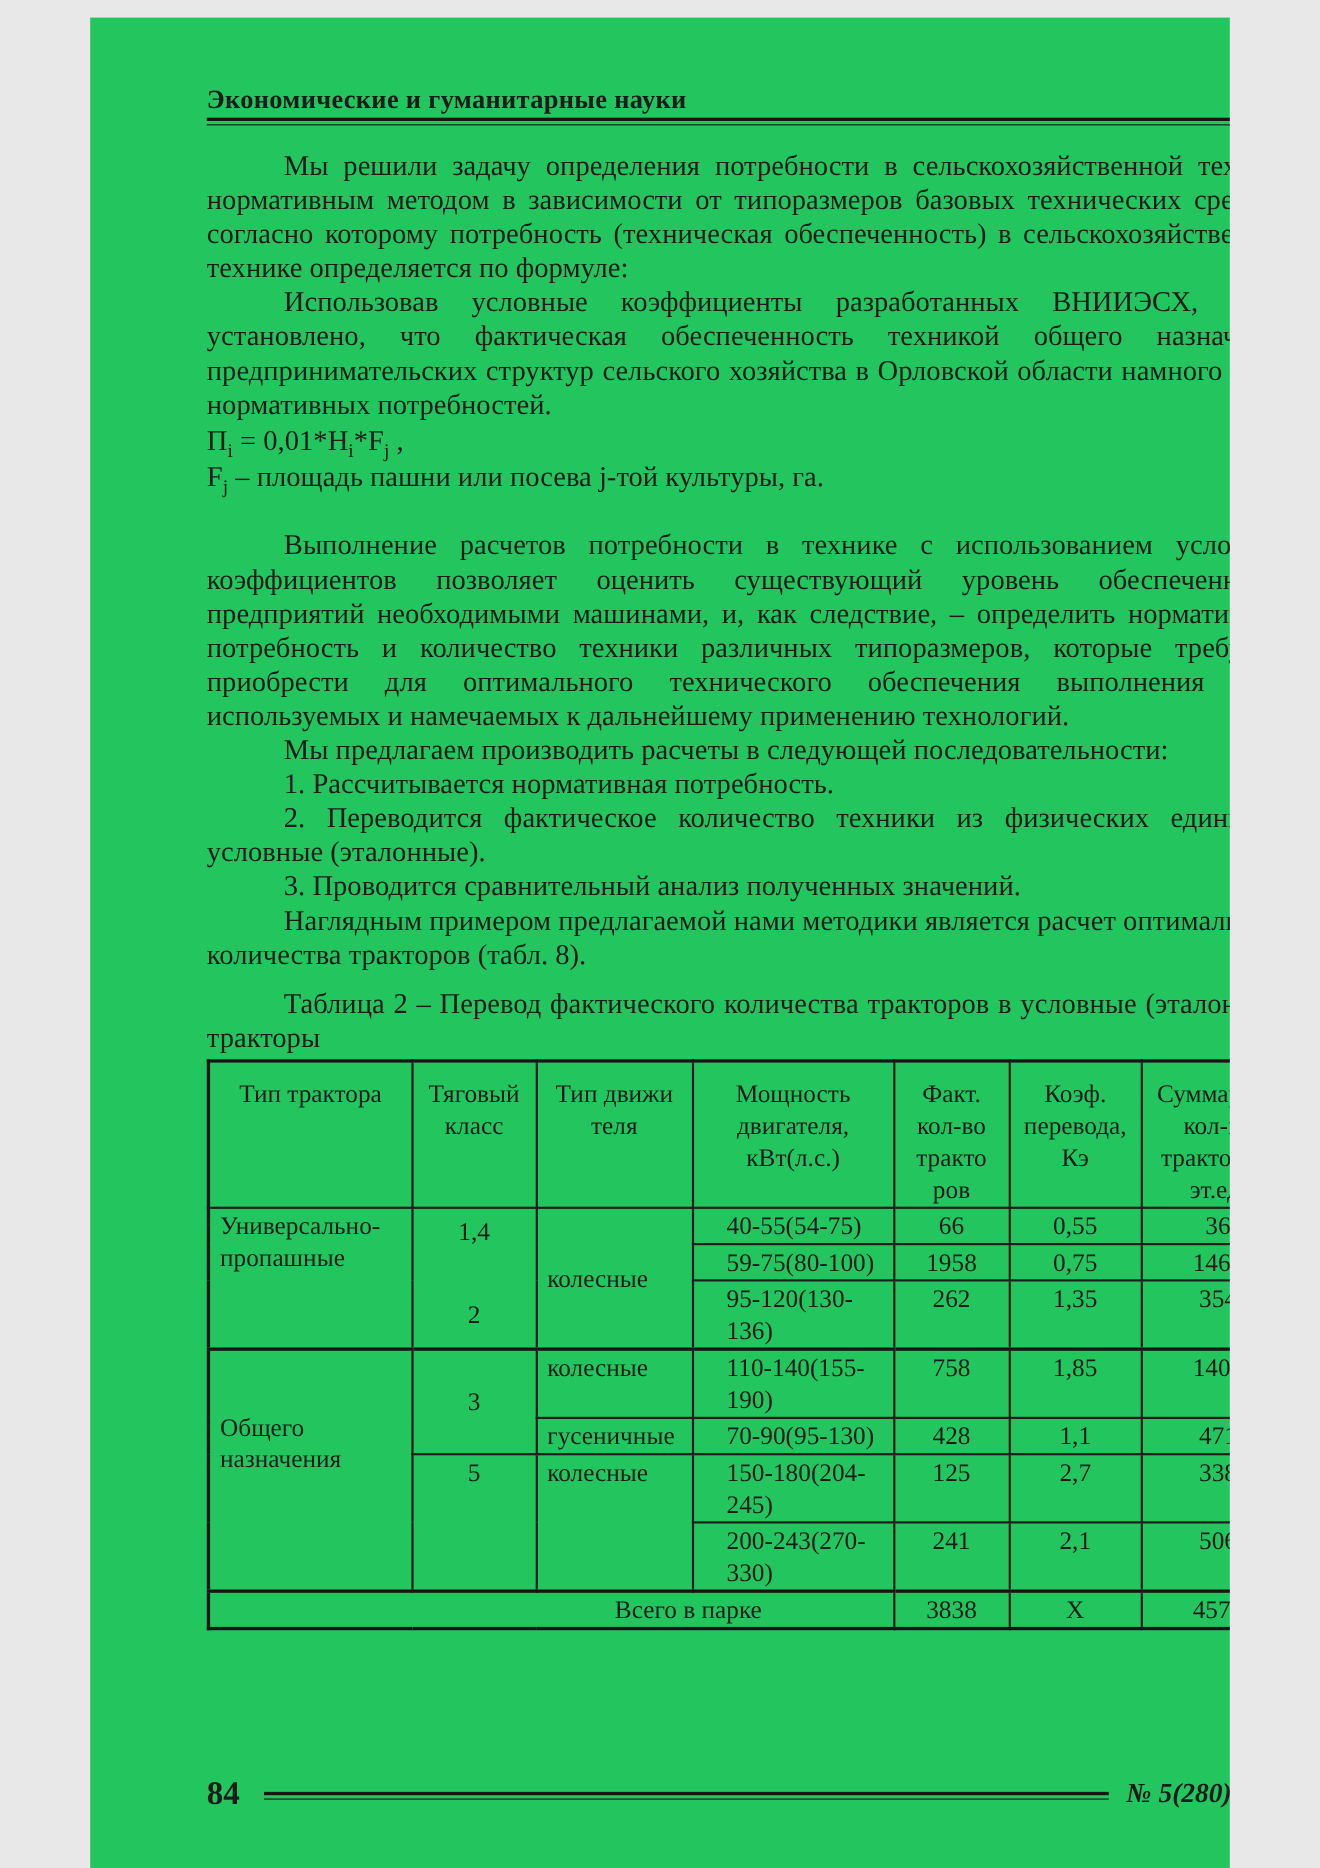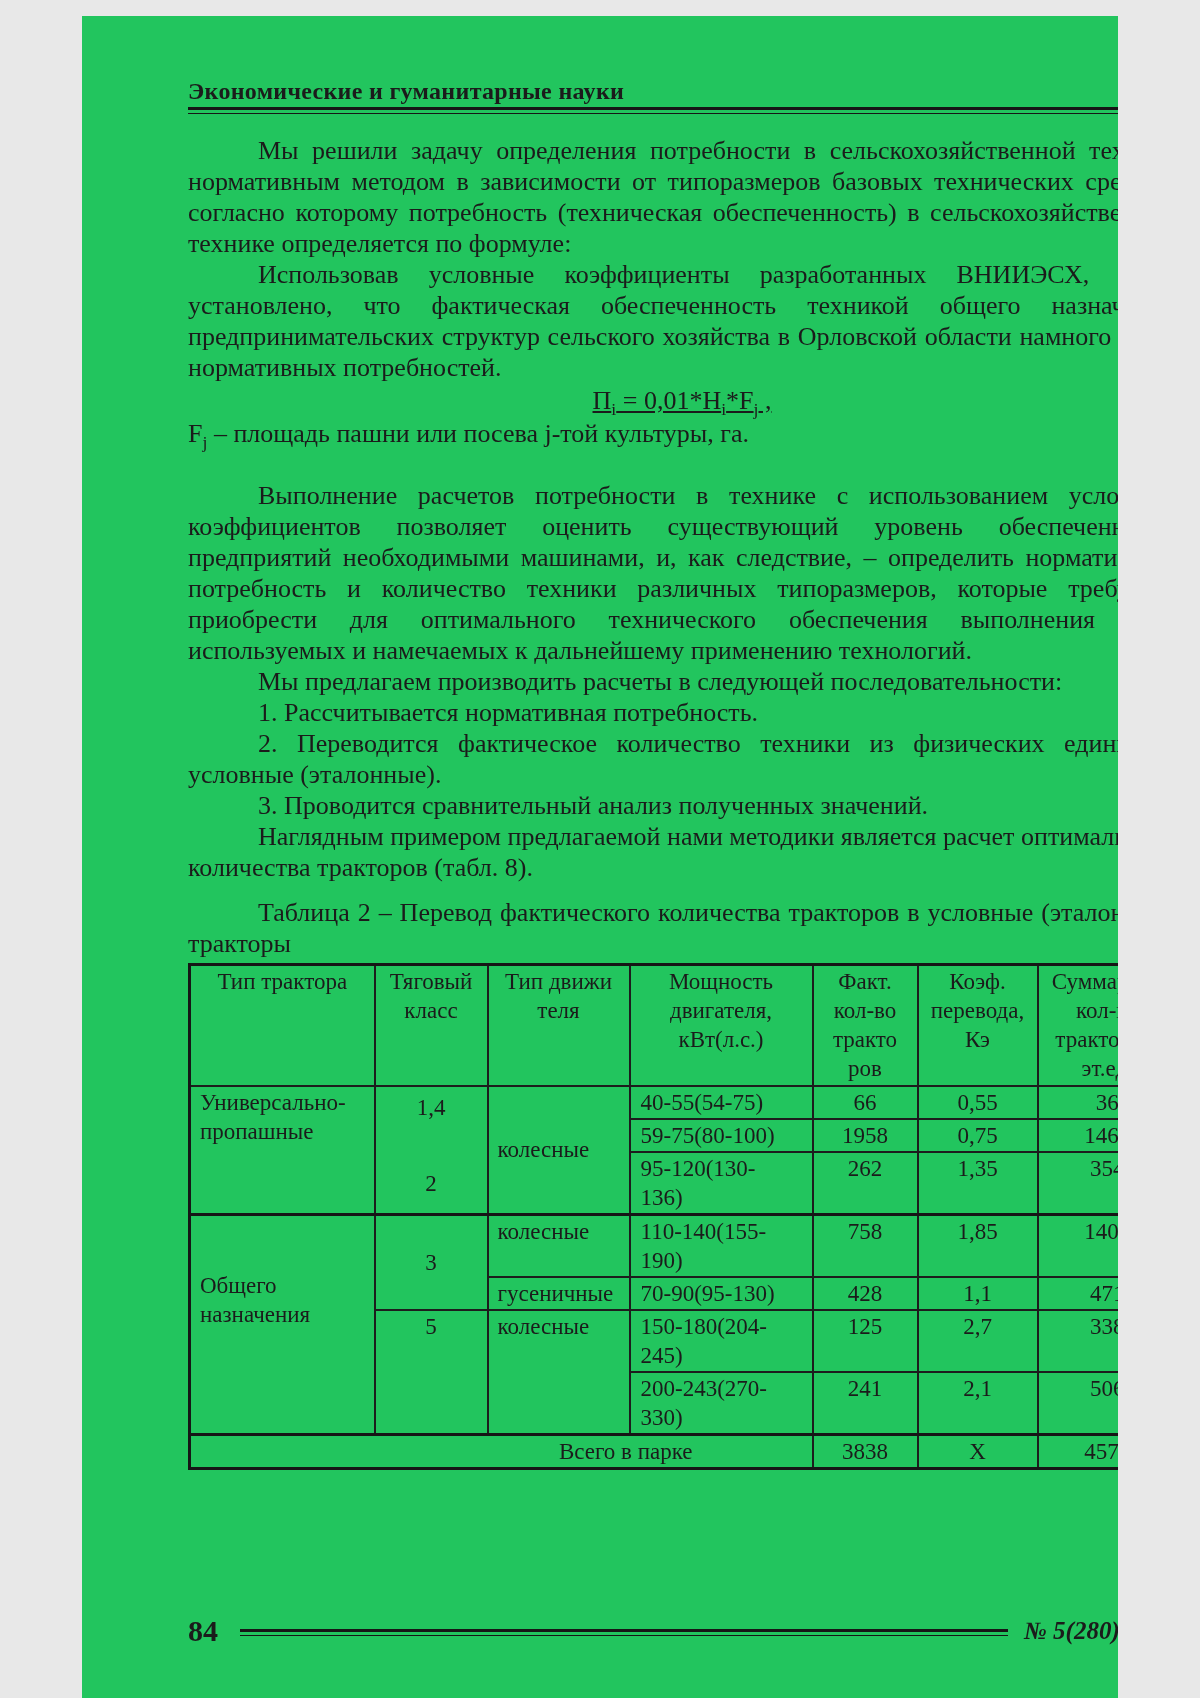--- a/index.html
+++ b/index.html
@@ -7,33 +7,33 @@
         font-family:"Liberation Serif","DejaVu Serif",serif;color:#1b1b1b;overflow:hidden;}
   .content{position:absolute;left:106px;top:62px;width:988px;}
   
   .running-head{font-size:24px;font-weight:bold;letter-spacing:.3px;margin:0 0 2px 0;}
   .double-rule{height:3px;border-top:3px solid #161616;border-bottom:1px solid #161616;}
   .head-rule{margin:1px 0 0 0;}
   
   .body-text{margin-top:21px;}
   .para{margin:0;text-align:justify;text-indent:70px;font-size:26px;line-height:31px;}
   .para.plain{text-indent:0;}
-  .para.formula{text-align:center;text-indent:0;margin:2px 0 2px 0;text-decoration:underline;}
+  .para.formula{text-align:left;text-indent:0;margin:2px 0 2px 0;}
   .para.spacer{height:31px;}
   sub{font-size:68%;line-height:0;}
   
   .tbl-caption{margin:14px 0 4px 0;text-align:justify;text-indent:70px;font-size:26px;line-height:31px;}
   table{border-collapse:collapse;table-layout:fixed;width:988px;font-size:23px;line-height:29px;}
   table{border:3px solid #161616;}
   th,td{border:2px solid #1d1d1d;padding:1px 6px;font-weight:normal;vertical-align:top;
         white-space:pre-line;overflow:hidden;}
-  th{text-align:center;padding-top:1px;}
+  th{text-align:center;padding-top:14px;}
   td{text-align:center;}
   td.cell-left{text-align:left;padding-left:9px;}
-  td.cell-power{text-align:left;padding-left:10px;}
+  td.cell-power{text-align:left;padding-left:30px;}
   tr.hdr{height:121px;}
   tr.r-single{height:30px;}
   tr.r-tall{height:62px;}
   tr.r-total{height:33px;}
   .b-thick td{border-top:3px solid #161616;}
   td.cell-class1{line-height:38px;padding-top:2px;}
   td.cell-drive1{vertical-align:middle;}
   td.cell-type2{vertical-align:middle;padding-bottom:50px;}
   td.cell-class3{vertical-align:middle;}
   td.total-label{text-align:center;padding-left:255px;}

